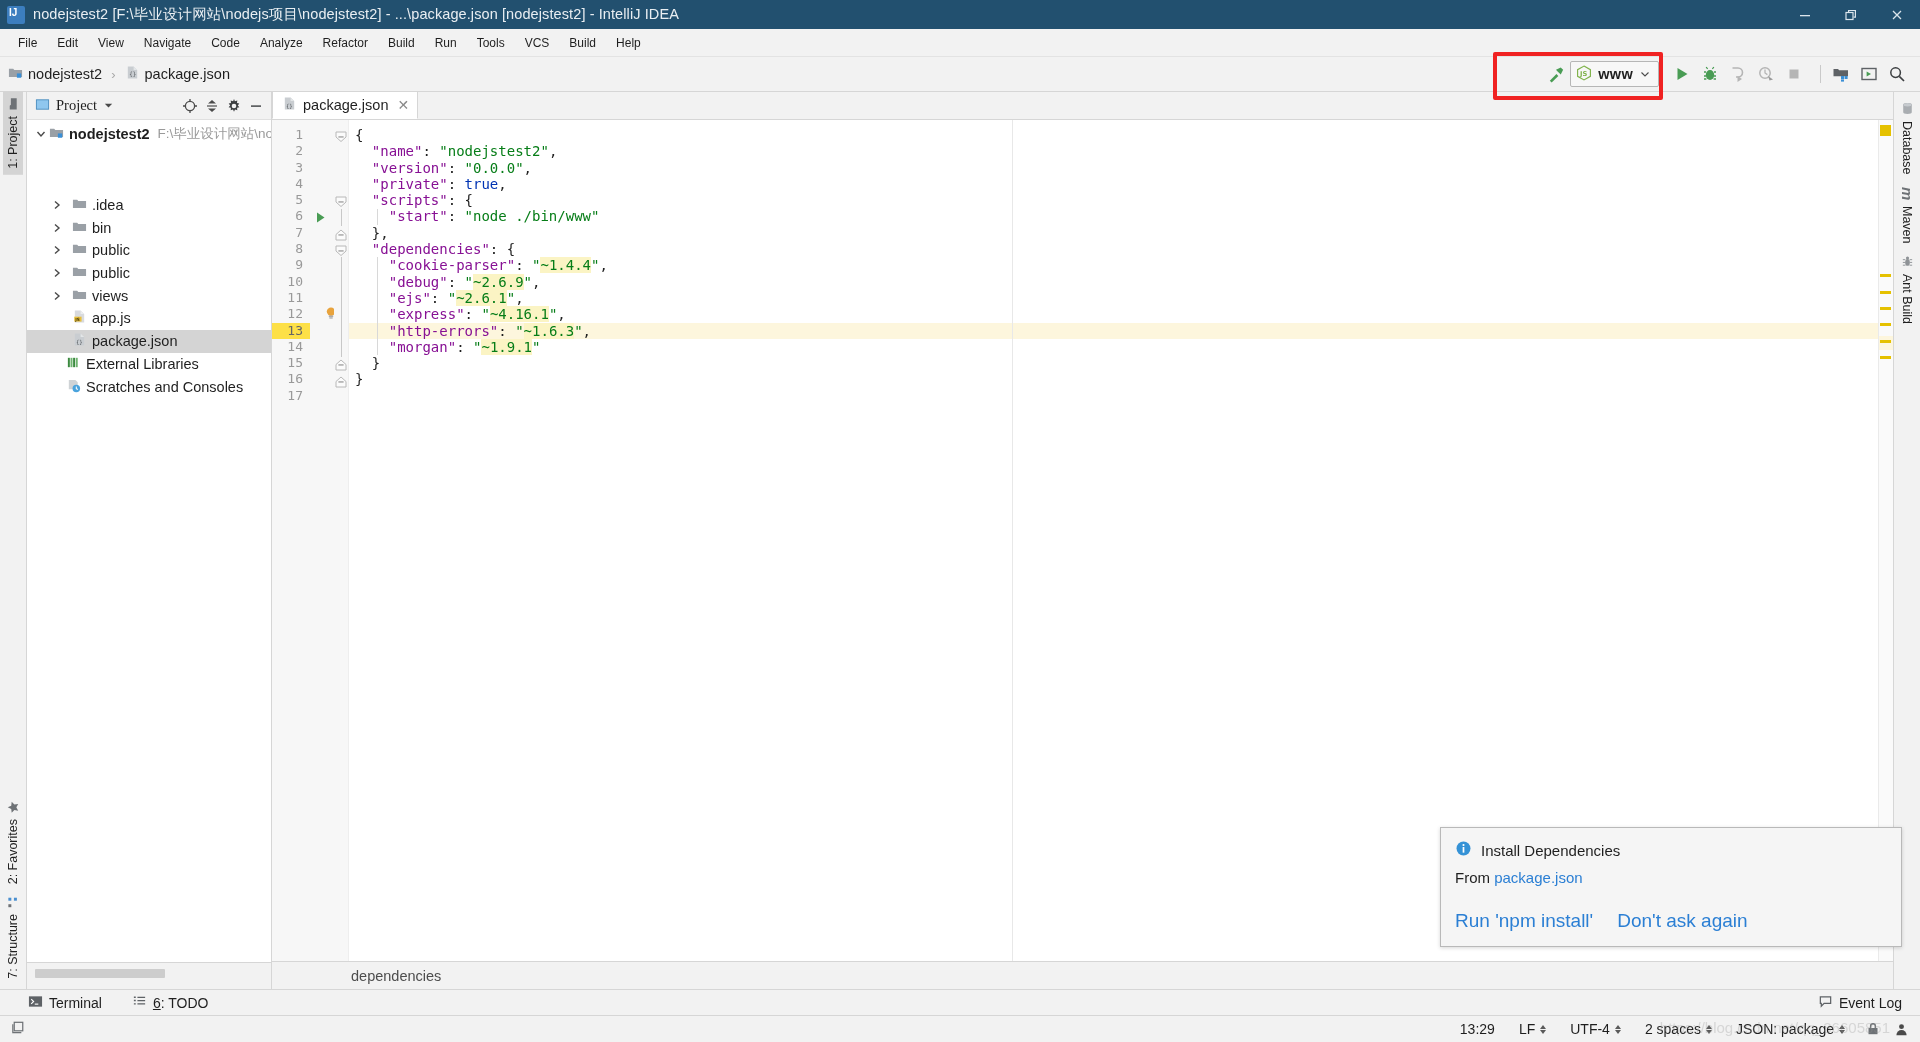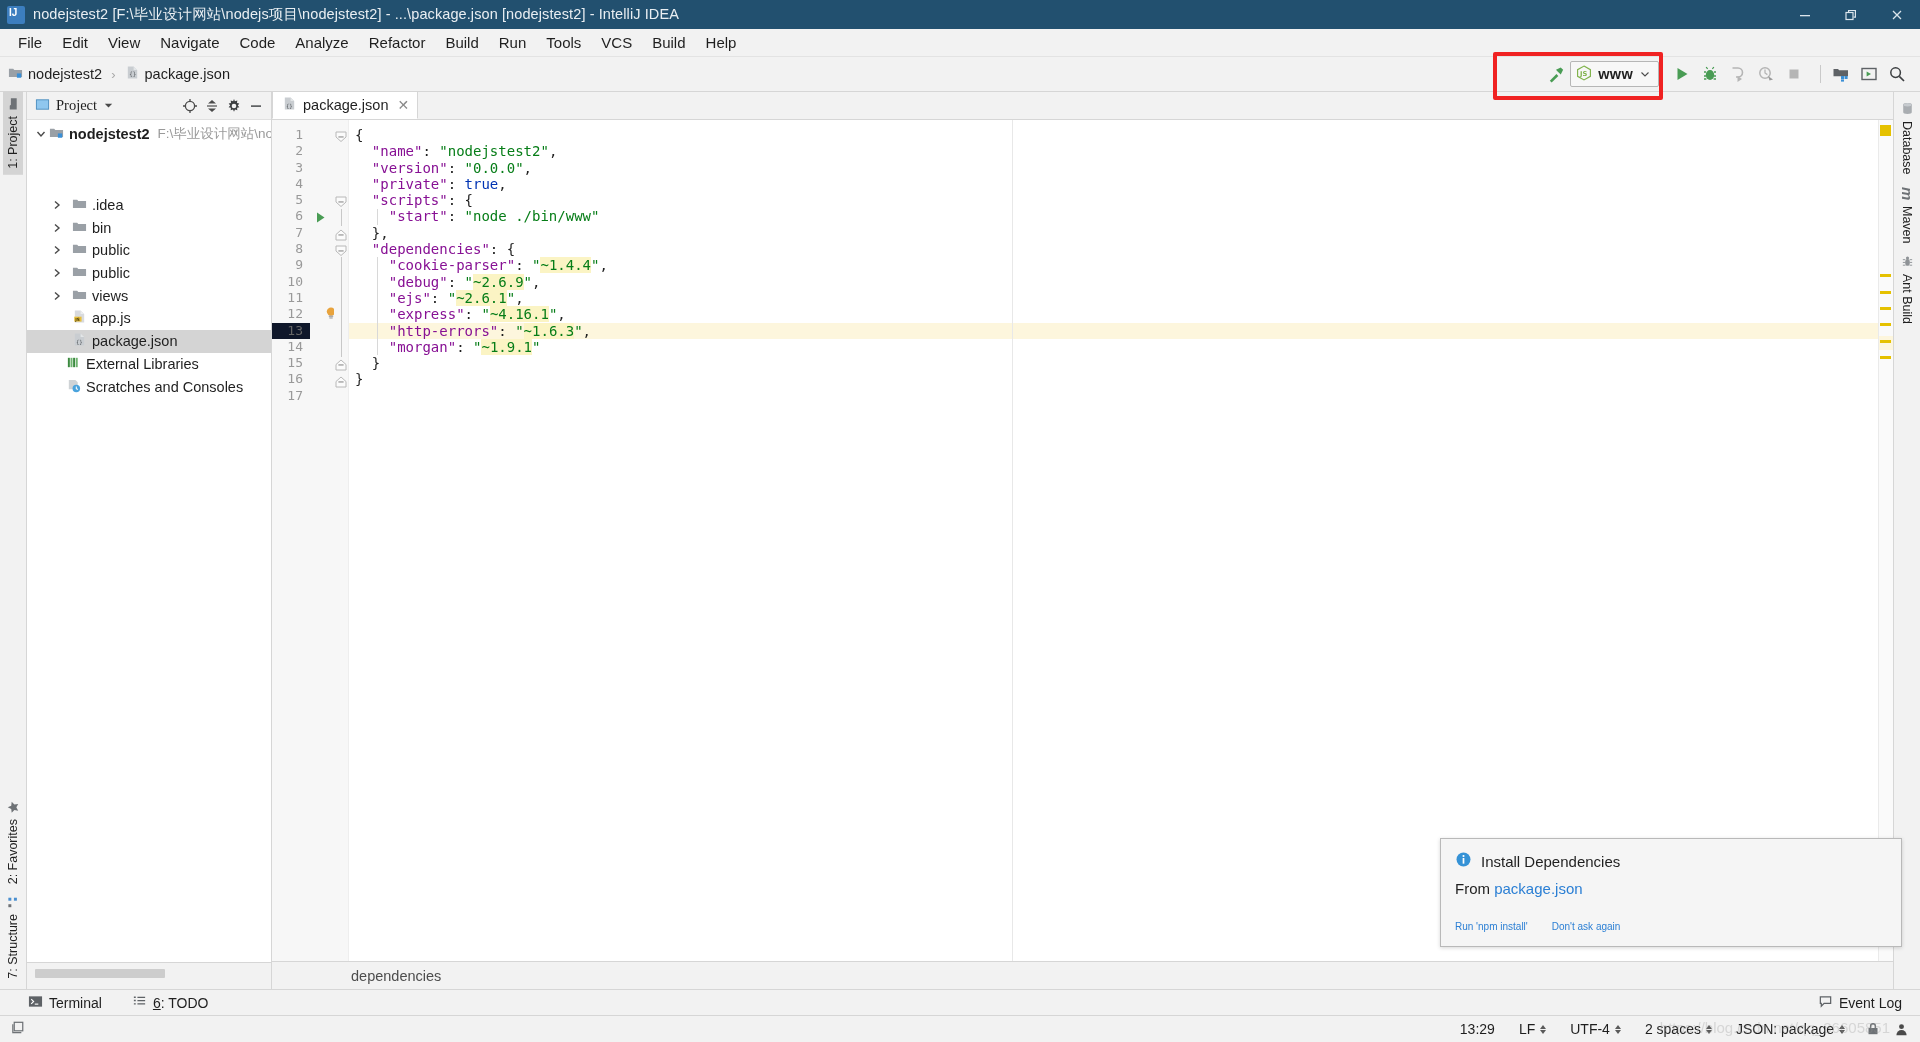--- a/index.html
+++ b/index.html
@@ -18,21 +18,21 @@
   .tb-icon:before{content:"IJ";position:absolute;left:2px;top:1px;font-size:10px;color:#fff;font-weight:bold;
     font-family:"Liberation Sans",sans-serif;}
   .tb-title{color:#e9eef2;font-size:14.5px;white-space:nowrap;letter-spacing:.1px;}
   .tb-spacer{flex:1 1 auto;}
   .wbtn{width:46px;height:29px;display:flex;align-items:center;justify-content:center;}
   .wbtn svg{display:block;}
 
   
   .menubar{height:27px;background:#f2f2f2;display:flex;align-items:center;padding-left:8px;flex:0 0 auto;
     border-bottom:1px solid #e3e3e3;}
-  .menu-item{padding:3px 10px;font-size:15px;color:#1f1f1f;white-space:nowrap;}
+  .menu-item{padding:3px 10px;font-size:12px;color:#1f1f1f;white-space:nowrap;}
 
   
   .navbar{height:34px;background:#f2f2f2;display:flex;align-items:center;flex:0 0 auto;
     border-bottom:1px solid #d6d6d6;position:relative;padding-left:8px;}
   .crumb{display:flex;align-items:center;gap:5px;font-size:14.5px;}
   .crumb-sep{color:#a7a7a7;margin:0 4px;font-size:13px;}
   .nav-spacer{flex:1 1 auto;}
   .tbgroup{display:flex;align-items:center;gap:2px;}
   .tb-btn{width:26px;height:26px;display:flex;align-items:center;justify-content:center;}
   .tb-sep{width:1px;height:18px;background:#c9c9c9;margin:0 7px;}
@@ -81,21 +81,21 @@
   .editorwrap{flex:1 1 auto;display:flex;min-height:0;position:relative;background:#fff;}
   .linenums{width:38px;flex:0 0 auto;background:#f7f7f7;text-align:right;padding-top:7px;
     font-family:"DejaVu Sans Mono","Liberation Mono",monospace;font-size:13px;color:#999999;}
   .gutter{width:24px;flex:0 0 auto;background:#f7f7f7;padding-top:7px;position:relative;}
   .foldcol{width:14px;flex:0 0 auto;background:#f7f7f7;padding-top:7px;position:relative;
     border-right:1px solid #eeeeee;}
   .code{flex:1 1 auto;padding-top:7px;position:relative;overflow:hidden;
     font-family:"DejaVu Sans Mono","Liberation Mono",monospace;font-size:14px;}
   .ln{height:16.3px;line-height:16.3px;white-space:pre;padding-left:6px;}
   .lnum{height:16.3px;line-height:16.3px;padding-right:7px;}
-  .lnum.cur{color:#666;background:#0f172a;}
+  .lnum.cur{color:#666;background:#fde047;}
   .ln.cur{background:#fdf6dd;}
   .k{color:#871094;}
   .s{color:#067d17;}
   .b{color:#0033b3;}
   .p{color:#1f1f1f;}
   .hl{background:#fbf4c4;}
   .gutmark{position:absolute;left:4px;}
   .vsplit{position:absolute;top:0;bottom:0;width:1px;background:#e8e8e8;}
   .markuplane{width:14px;flex:0 0 auto;background:#fafafa;position:relative;
     border-left:1px solid #eaeaea;}
@@ -129,21 +129,21 @@
   .updown i.up{border-bottom:4px solid #5a5a5a;}
   .updown i.dn{border-top:4px solid #5a5a5a;}
 
   
   .notif{position:absolute;right:18px;bottom:95px;width:430px;background:#f5f5f5;
     border:1px solid #b9b9b9;box-shadow:0 1px 4px rgba(0,0,0,.16);padding:12px 16px 14px 14px;}
   .notif-row{display:flex;align-items:center;gap:9px;margin-bottom:9px;}
   .notif-title{font-size:15px;color:#1f1f1f;}
   .notif-from{font-size:15px;color:#1f1f1f;margin-bottom:24px;}
   .lnk{color:#2b7fd4;}
-  .notif-actions{display:flex;gap:24px;font-size:10px;}
+  .notif-actions{display:flex;gap:24px;font-size:19px;}
 
   .watermark{position:absolute;right:30px;bottom:6px;color:rgba(150,150,150,.30);
     font-size:15px;pointer-events:none;white-space:nowrap;}
 </style>
 </head>
 <body>
 
 <div class="app">
 
   <div class="titlebar">

